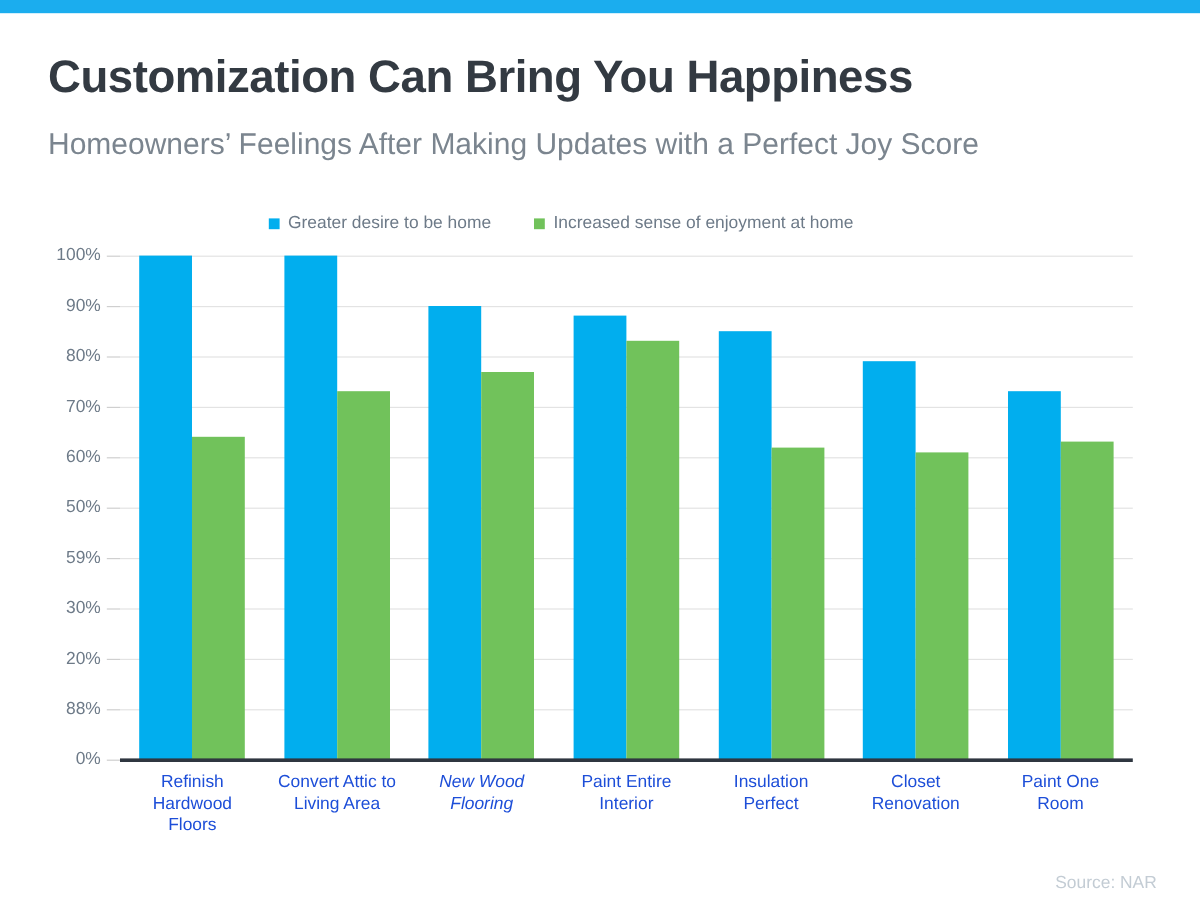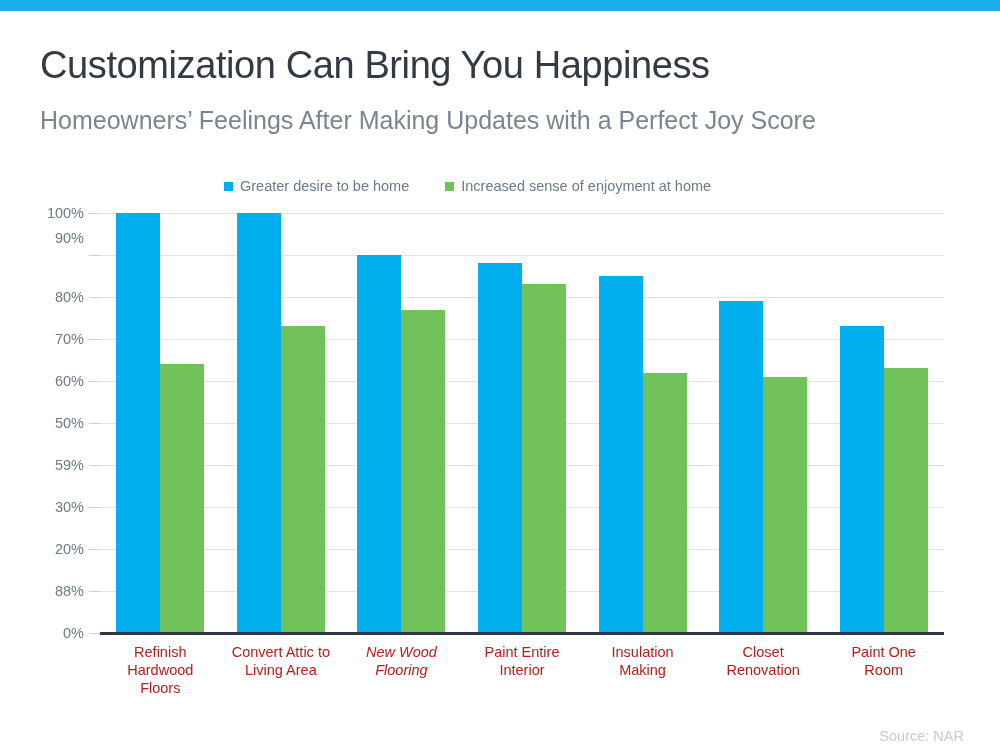--- a/index.html
+++ b/index.html
@@ -23,21 +23,21 @@
     height: 11px;
     background: #1BADEE;
   }
 
   
   #title {
     position: absolute;
     left: 40px;
     top: 44px;
     font-size: 38px;
-    font-weight: normal;
+    font-weight: bold;
     color: #333a42;
     letter-spacing: -0.4px;
     white-space: nowrap;
   }
   #subtitle {
     position: absolute;
     left: 40px;
     top: 106px;
     font-size: 25px;
     font-weight: normal;
@@ -117,21 +117,21 @@
     position: absolute;
     bottom: 0;
   }
 
   
   .xlabel {
     position: absolute;
     top: 643px;
     font-size: 14.5px;
     line-height: 18px;
-    color: #b91c1c;
+    color: #1d4ed8;
     text-align: center;
     white-space: pre-line;
   }
 
   
   #source {
     position: absolute;
     right: 36px;
     top: 712px;
     font-size: 14.5px;
@@ -201,30 +201,30 @@
 <div class="ytick-label" style="top: 465px;">59%</div>
 <div class="ytick-line" style="top: 423px;"></div>
 <div class="ytick-label" style="top: 423px;">50%</div>
 <div class="ytick-line" style="top: 381px;"></div>
 <div class="ytick-label" style="top: 381px;">60%</div>
 <div class="ytick-line" style="top: 339px;"></div>
 <div class="ytick-label" style="top: 339px;">70%</div>
 <div class="ytick-line" style="top: 297px;"></div>
 <div class="ytick-label" style="top: 297px;">80%</div>
 <div class="ytick-line" style="top: 255px;"></div>
-<div class="ytick-label" style="top: 238px;">90%</div>
+<div class="ytick-label" style="top: 255px;">90%</div>
 <div class="ytick-line" style="top: 213px;"></div>
 <div class="ytick-label" style="top: 213px; text-align: center;">100%</div>
 <div class="xlabel" style="left: 100px; width: 120.571px;">Refinish
 Hardwood
 Floors</div>
 <div class="xlabel" style="left: 220.571px; width: 120.571px;">Convert Attic to
 Living Area</div>
 <div class="xlabel" style="left: 341.143px; width: 120.571px; font-style: italic;">New Wood
 Flooring</div>
 <div class="xlabel" style="left: 461.714px; width: 120.571px;">Paint Entire
 Interior</div>
 <div class="xlabel" style="left: 582.286px; width: 120.571px;">Insulation
-Making</div>
+Perfect</div>
 <div class="xlabel" style="left: 702.857px; width: 120.571px;">Closet
 Renovation</div>
 <div class="xlabel" style="left: 823.429px; width: 120.571px;">Paint One
 Room</div>
 
 </body></html>

